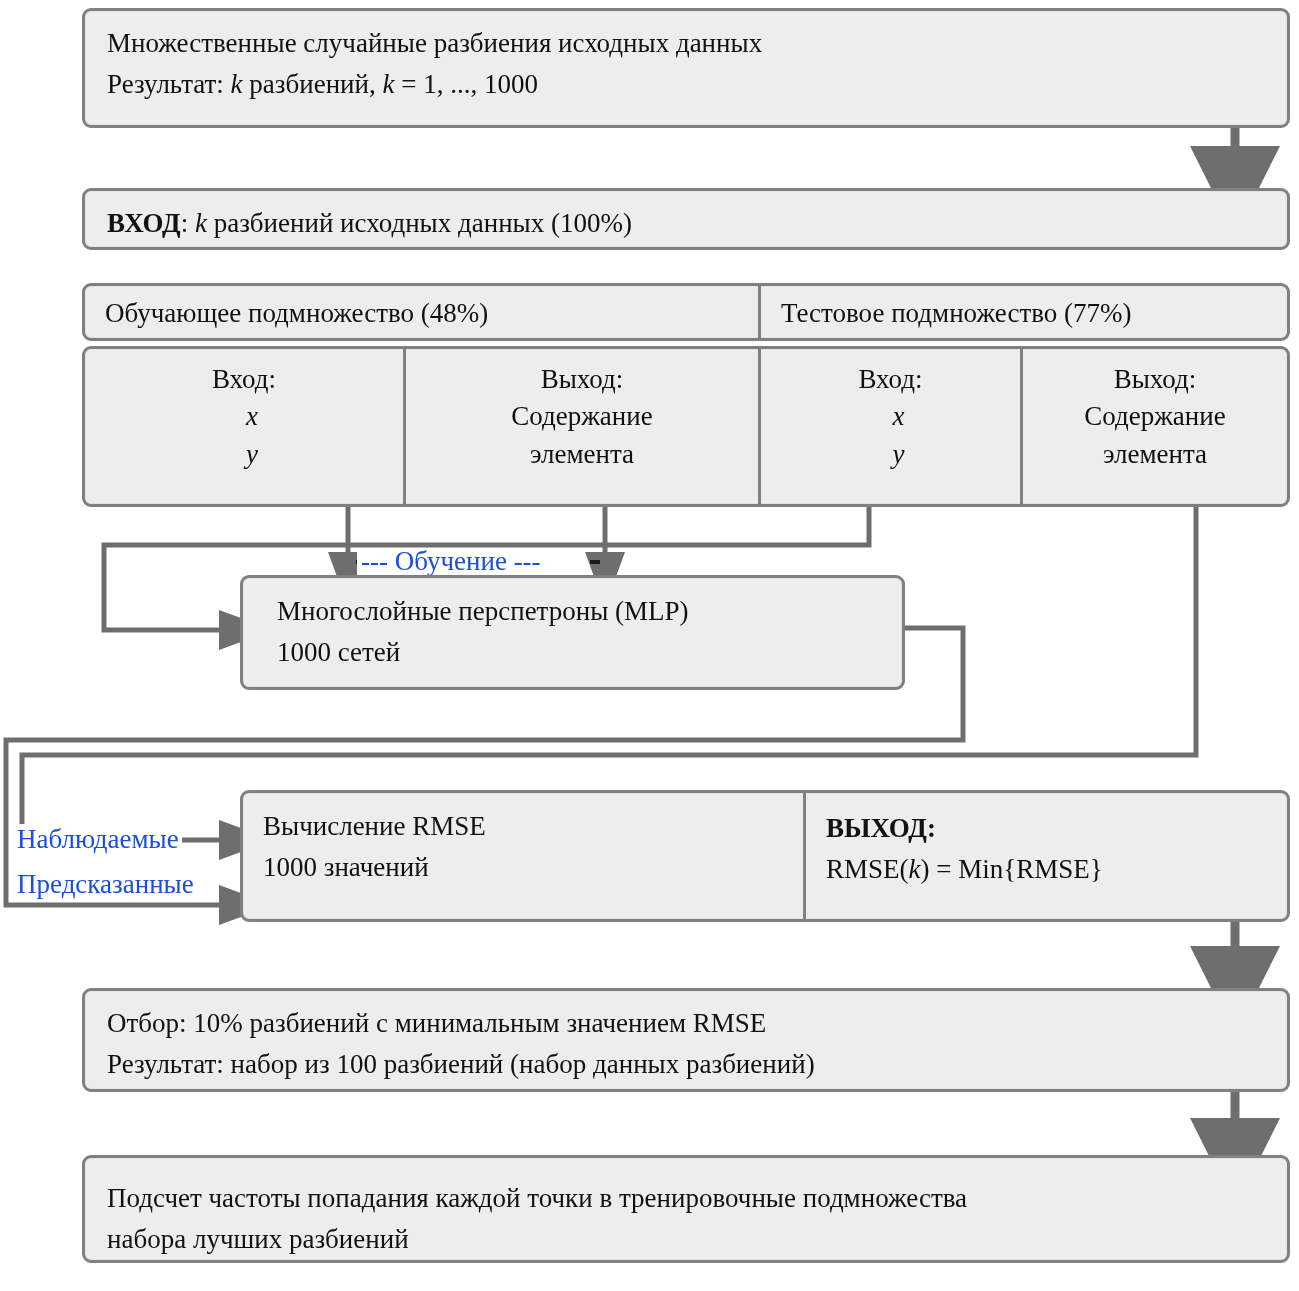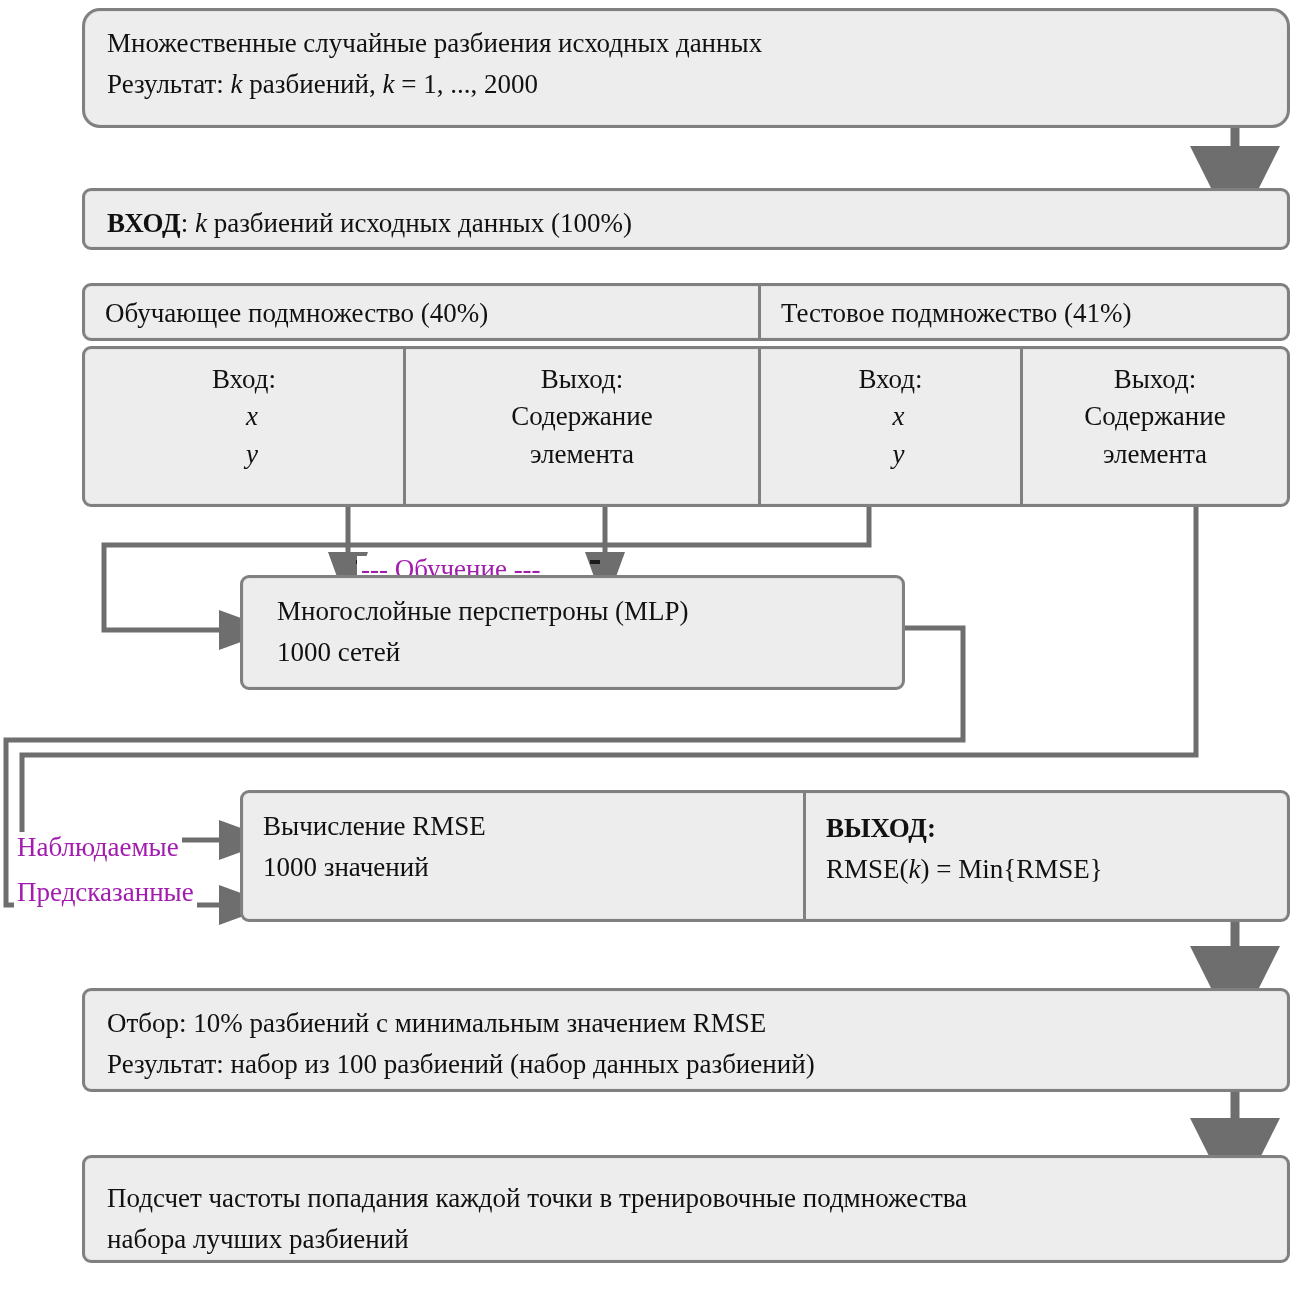--- a/index.html
+++ b/index.html
@@ -59,24 +59,23 @@
     position: absolute;
     left: 0; top: 0;
     width: 1299px;
     height: 1291px;
     pointer-events: none;
   }
   
   .flabel {
     position: absolute;
     font-size: 27px;
-    color: #a21caf;
+    color: #1d4ed8;
     white-space: nowrap;
     line-height: 1;
-    margin-top: 8px;
   }
 </style>
 </head>
 <body>
 
 <div id="stage">
 
   <svg id="wires" viewBox="0 0 1299 1291" xmlns="http://www.w3.org/2000/svg">
     <defs>
       <marker id="bigArrow" markerWidth="12" markerHeight="10" refX="1" refY="5" orient="auto" markerUnits="strokeWidth">
@@ -116,39 +115,39 @@
 
     <g>
       <line x1="1235" y1="922" x2="1235" y2="955" stroke="#6e6e6e" stroke-width="9" marker-end="url(#bigArrow)"></line>
     </g>
 
     <g>
       <line x1="1235" y1="1092" x2="1235" y2="1127" stroke="#6e6e6e" stroke-width="9" marker-end="url(#bigArrow)"></line>
     </g>
   </svg>
 
-  <div class="box" style="left:82px; top:8px; width:1208px; height:120px;border-radius:18px;">
+  <div class="box" style="left:82px; top:8px; width:1208px; height:120px;">
     <div class="pad">
       <div>Множественные случайные разбиения исходных данных</div>
-      <div class="line2"><span>Результат: </span><span class="ital">k</span><span> разбиений, </span><span class="ital">k</span><span> = 1, ..., 2000</span></div>
+      <div class="line2"><span>Результат: </span><span class="ital">k</span><span> разбиений, </span><span class="ital">k</span><span> = 1, ..., 1000</span></div>
     </div>
   </div>
 
   <div class="box" style="left:82px; top:188px; width:1208px; height:62px;">
     <div class="pad" style="">
       <div><span class="bold">ВХОД</span><span>: </span><span class="ital">k</span><span> разбиений исходных данных (100%)</span></div>
     </div>
   </div>
 
   <div class="box" style="left:82px; top:283px; width:1208px; height:58px; padding:0;">
     <div class="cell" style="left:0; width:673px; padding-top:9px;">
-      <span>Обучающее подмножество (40%)</span>
+      <span>Обучающее подмножество (48%)</span>
     </div>
     <div class="cell div-l" style="left:673px; right:0; padding-top:9px;">
-      <span>Тестовое подмножество (41%)</span>
+      <span>Тестовое подмножество (77%)</span>
     </div>
   </div>
 
   <div class="box" style="left:82px; top:346px; width:1208px; height:161px; padding:0;text-align:center;">
 
     <div class="cell" style="left:0; width:318px;">
       <div>Вход:</div>
       <div class="varline">x</div>
       <div class="varline">y</div>
     </div>

